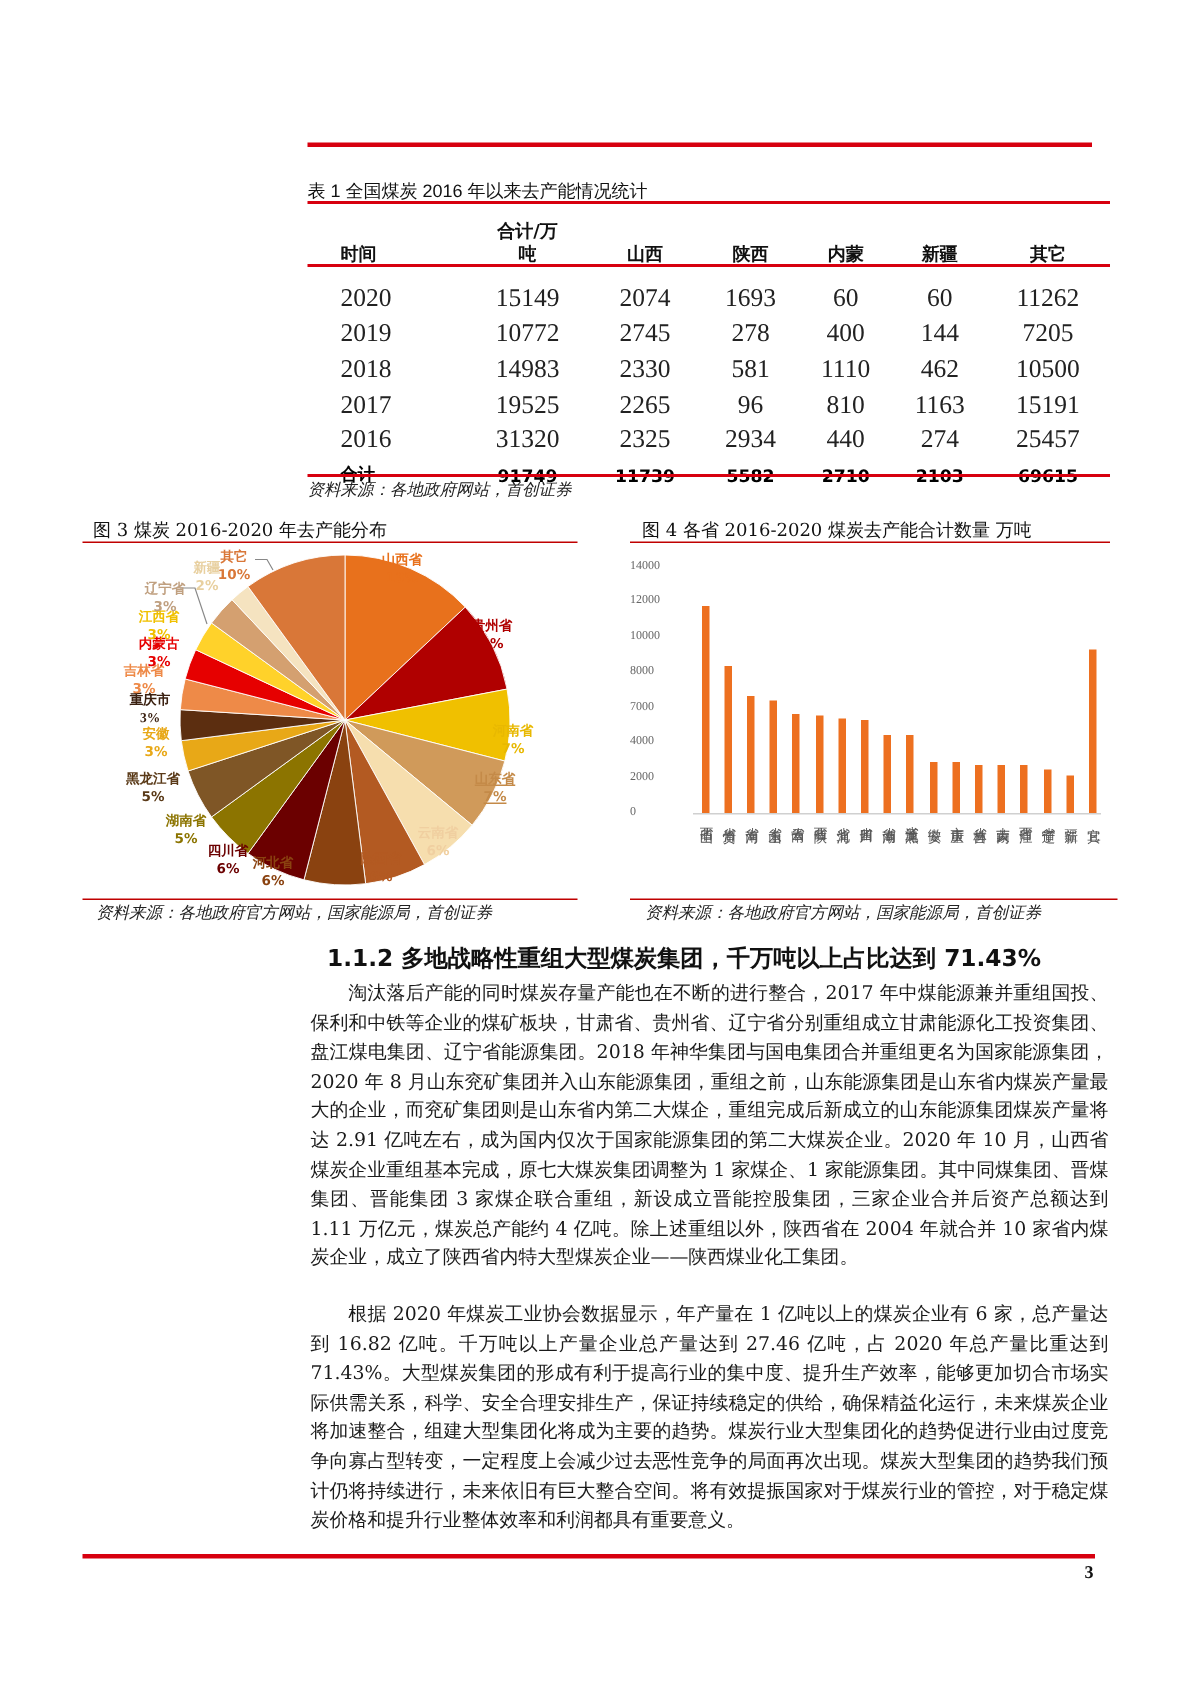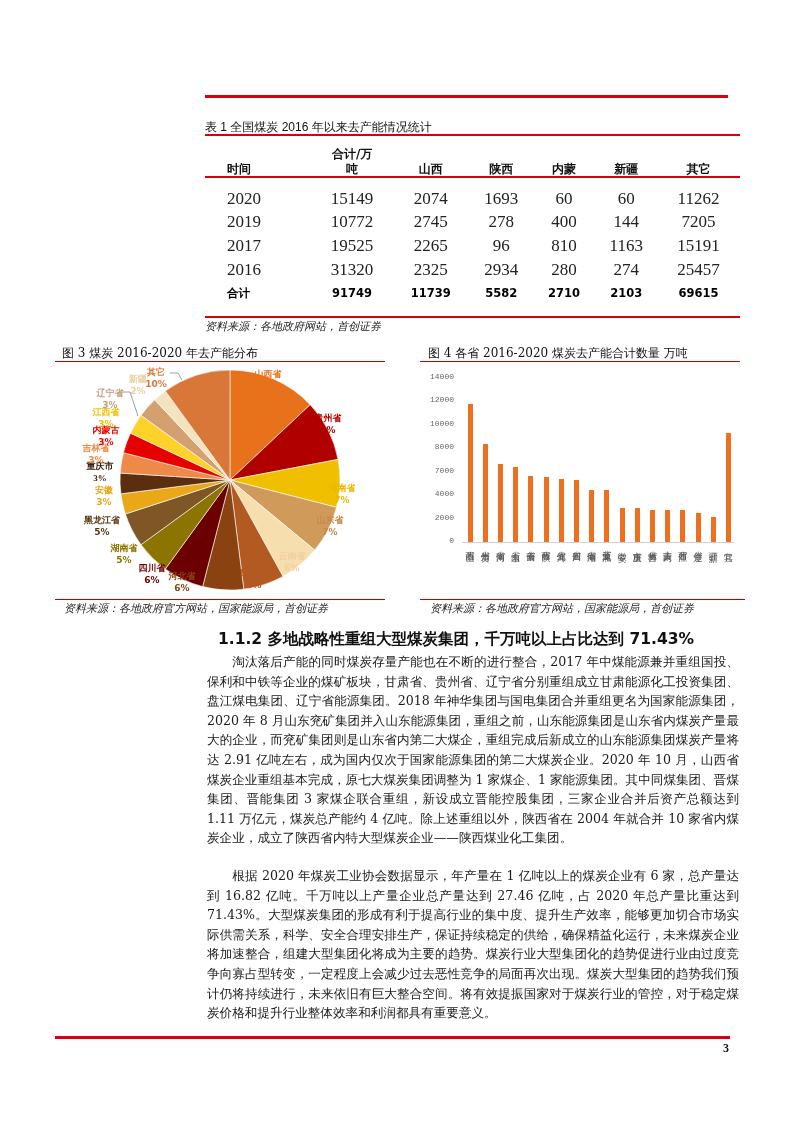--- a/index.html
+++ b/index.html
@@ -14,21 +14,21 @@
   table.data td { text-align: center; height: 23.6px; padding: 0; font-family: "Liberation Serif", serif; font-size: 17px; color: #222; }
   table.data td:first-child { text-align: left; padding-left: 22px; }
   table.data tr.total td { font-family: "DejaVu Sans", sans-serif; font-weight: bold; font-size: 11.5px; color: #000; }
   table.data tr.first td { padding-top: 4px; }
   .source { font-style: italic; font-size: 11px; color: #222; font-family: "DejaVu Serif", serif; }
   .fig-title { font-size: 12px; font-family: "DejaVu Serif", serif; }
   .section-h { left: 218px; top: 629px; font-size: 15.5px; font-weight: bold; font-family: "DejaVu Sans", sans-serif; }
   .para { position: absolute; left: 207px; width: 532px; font-size: 12.6px; line-height: 19.6px; text-align: justify; text-indent: 2em; font-family: "DejaVu Serif", serif; color: #1a1a1a; }
   .pagenum { right: 64px; top: 1041px; font-size: 12px; font-weight: bold; font-family: "Liberation Serif", serif; }
   .pie-label { position: absolute; font-size: 9px; text-align: center; font-family: "DejaVu Sans", sans-serif; line-height: 12px; white-space: nowrap; transform: translateX(-50%); font-weight: bold; }
-  .axis-tick { position: absolute; font-size: 8px; color: #666; font-family: Liberation Mono, monospace; text-align: right; width: 34px; }
+  .axis-tick { position: absolute; font-size: 8px; color: #666; font-family: Liberation Serif, serif; width: 34px; }
   .bar-cat { position: absolute; font-size: 9px; color: #555; font-family: "DejaVu Sans", sans-serif; writing-mode: vertical-rl; text-orientation: upright; line-height: 10px; letter-spacing: -1px; }
 </style>
 </head>
 <body>
 
 <div class="redline" style="left:205px; top:95px; width:523px; height:3px;"></div>
 
 <div class="abs tbl-title">表 1 全国煤炭 2016 年以来去产能情况统计</div>
 <div class="redline" style="left:205px; top:134px; width:535px; height:2px;"></div>
 <table class="data">
@@ -56,34 +56,43 @@
       <tr>
         <td>2019</td>
         <td>10772</td>
         <td>2745</td>
         <td>278</td>
         <td>400</td>
         <td>144</td>
         <td>7205</td>
       </tr>
       <tr>
+        <td>2018</td>
+        <td>14983</td>
+        <td>2330</td>
+        <td>581</td>
+        <td>1110</td>
+        <td>462</td>
+        <td>10500</td>
+      </tr>
+      <tr>
         <td>2017</td>
         <td>19525</td>
         <td>2265</td>
         <td>96</td>
         <td>810</td>
         <td>1163</td>
         <td>15191</td>
       </tr>
       <tr>
         <td>2016</td>
         <td>31320</td>
         <td>2325</td>
         <td>2934</td>
-        <td>280</td>
+        <td>440</td>
         <td>274</td>
         <td>25457</td>
       </tr>
       <tr class="total">
         <td>合计</td>
         <td>91749</td>
         <td>11739</td>
         <td>5582</td>
         <td>2710</td>
         <td>2103</td>
@@ -126,21 +135,21 @@
         <div>13%</div>
       </div>
       <div class="pie-label" style="left: 268px; top: 48px; color: rgb(176, 0, 0);">
         <div>贵州省</div>
         <div>9%</div>
       </div>
       <div class="pie-label" style="left: 282px; top: 118px; color: rgb(232, 184, 0);">
         <div>河南省</div>
         <div>7%</div>
       </div>
-      <div class="pie-label" style="left: 270px; top: 150px; color: rgb(196, 138, 72);">
+      <div class="pie-label" style="left: 270px; top: 150px; color: rgb(196, 138, 72); text-decoration: underline;">
         <div>山东省</div>
         <div>7%</div>
       </div>
       <div class="pie-label" style="left: 232px; top: 186px; color: rgb(240, 207, 160);">
         <div>云南省</div>
         <div>6%</div>
       </div>
       <div class="pie-label" style="left: 194px; top: 203px; color: rgb(179, 90, 34);">
         <div>陕西省</div>
         <div>6%</div>

